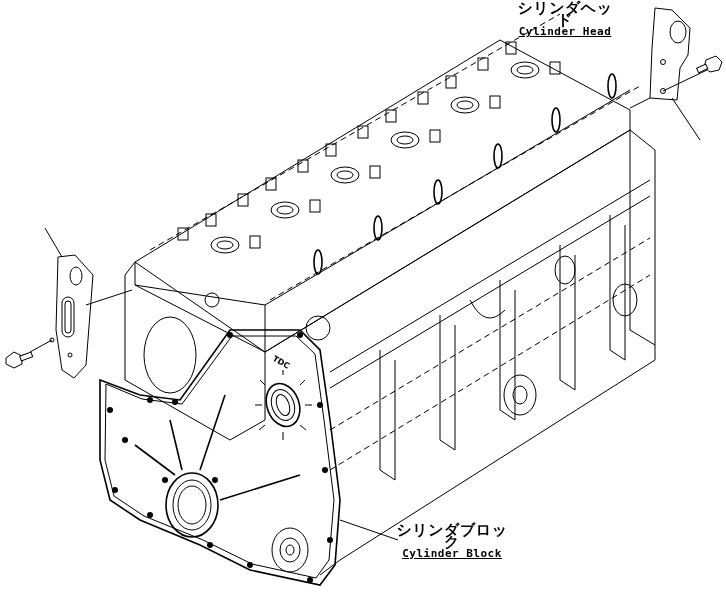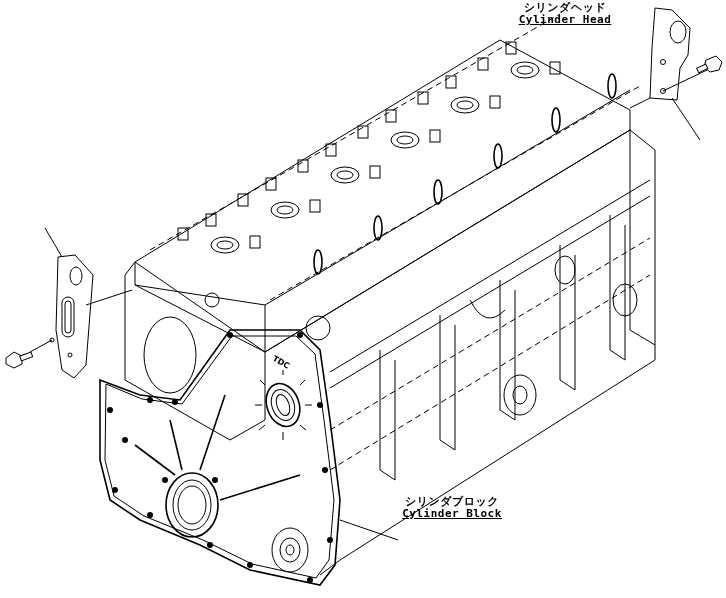--- a/index.html
+++ b/index.html
@@ -1,19 +1,19 @@
 <!DOCTYPE html>
 <html><head>
 <meta charset="utf-8">
 <style>
   html, body { margin: 0; padding: 0; background: #ffffff; }
   body { width: 726px; height: 598px; overflow: hidden; position: relative; font-family: "DejaVu Sans Mono", monospace; }
   #canvas { position: absolute; left: 0; top: 0; width: 726px; height: 598px; }
   .callout { position: absolute; text-align: center; color: #000; font-family: "DejaVu Sans Mono", monospace; font-size: 11px; line-height: 12px; font-weight: bold; letter-spacing: 0.5px; }
-  .callout .jp { display: block; font-size: 11px; }
+  .callout .jp { display: block; font-size: 15px; }
   .callout .en { display: block; text-decoration: underline; }
   .ln { stroke: #000; fill: none; stroke-width: 1; }
   .ln2 { stroke: #000; fill: none; stroke-width: 1.6; }
   .fw { stroke: #000; fill: #fff; stroke-width: 1; }
   .dk { fill: #000; }
   .tdc { font-family: "DejaVu Sans", sans-serif; font-size: 8px; font-weight: bold; fill: #000; }
 </style>
 </head>
 <body>
 
@@ -188,17 +188,17 @@
     </g>
 
     <line class="ln" x1="398" y1="540" x2="340" y2="520"></line>
   </svg>
 
   <div class="callout" style="left:510px; top:2px; width:110px;">
     <span class="jp">シリンダヘッド</span>
     <span class="en">Cylinder Head</span>
   </div>
 
-  <div class="callout" style="left:392px; top:496px; width:120px;">
+  <div class="callout" style="left:392px; top:524px; width:120px;">
     <span class="jp">シリンダブロック</span>
     <span class="en">Cylinder Block</span>
   </div>
 </div>
 
 </body></html>

